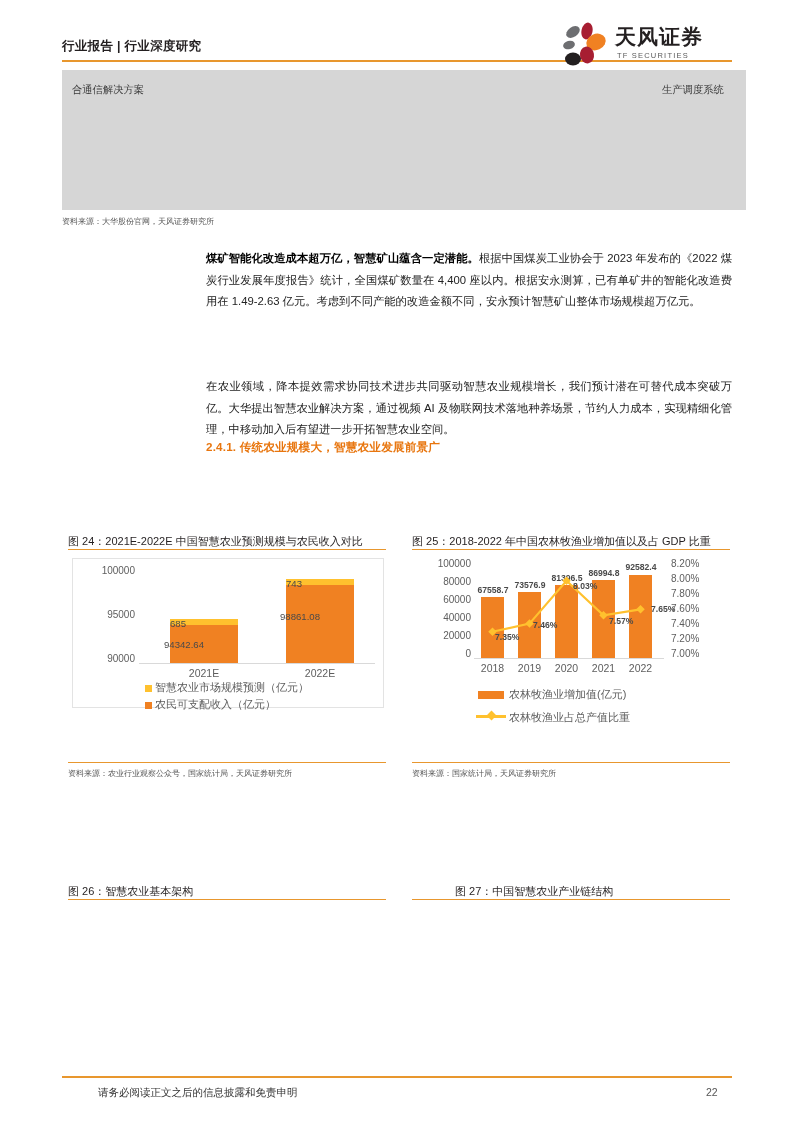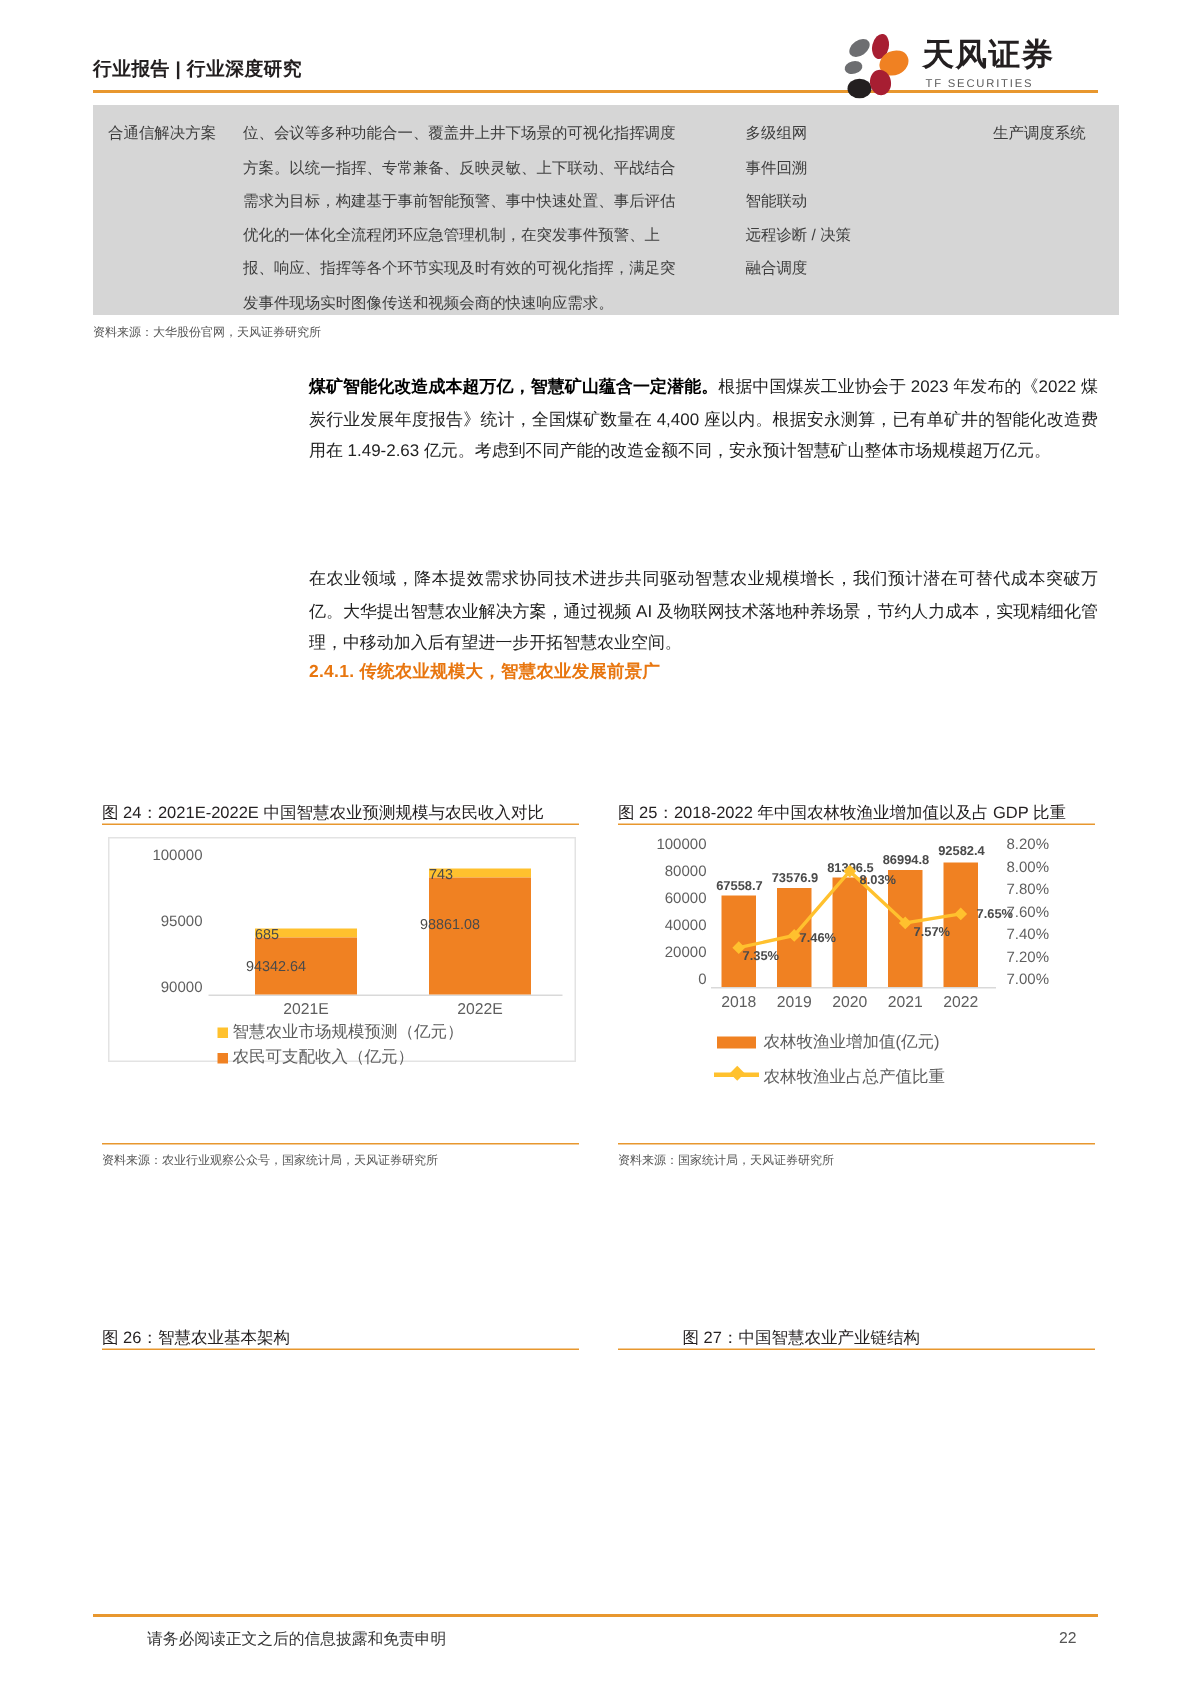--- a/index.html
+++ b/index.html
@@ -91,26 +91,20 @@
         <ellipse cx="39" cy="20" rx="10" ry="8" fill="#F08122" transform="rotate(-25 39 20)"></ellipse>
         <ellipse cx="30" cy="33" rx="7" ry="8.5" fill="#A71E32" transform="rotate(-10 30 33)"></ellipse>
       </svg>
       <div class="logo-cn">天风证券</div>
       <div class="logo-en">TF SECURITIES</div>
     </div>
   </div>
 
   <div class="tbl">
     <div class="tbl-c tbl-c1">合通信解决方案</div>
-    <div class="tbl-c tbl-c2">位、会议等多种功能合一、覆盖井上井下场景的可视化指挥调度方案。以统一指挥、专常兼备、反映灵敏、上下联动、平战结合需求为目标，构建基于事前智能预警、事中快速处置、事后评估优化的一体化全流程闭环应急管理机制，在突发事件预警、上报、响应、指挥等各个环节实现及时有效的可视化指挥，满足突发事件现场实时图像传送和视频会商的快速响应需求。</div>
-    <div class="tbl-c tbl-c3" style="white-space:pre-line;">多级组网
-事件回溯
-智能联动
-远程诊断 / 决策
-融合调度</div>
     <div class="tbl-c tbl-c4">生产调度系统</div>
   </div>
   <div class="src" style="left:62px;top:216px;">资料来源：大华股份官网，天风证券研究所</div>
 
   <div class="para" style="left:206px;top:248px;width:526px;">
     <b>煤矿智能化改造成本超万亿，智慧矿山蕴含一定潜能。</b><span>根据中国煤炭工业协会于 2023 年发布的《2022 煤炭行业发展年度报告》统计，全国煤矿数量在 4,400 座以内。根据安永测算，已有单矿井的智能化改造费用在 1.49-2.63 亿元。考虑到不同产能的改造金额不同，安永预计智慧矿山整体市场规模超万亿元。</span>
   </div>
 
 
   <div class="para" style="left:206px;top:376px;width:526px;">在农业领域，降本提效需求协同技术进步共同驱动智慧农业规模增长，我们预计潜在可替代成本突破万亿。大华提出智慧农业解决方案，通过视频 AI 及物联网技术落地种养场景，节约人力成本，实现精细化管理，中移动加入后有望进一步开拓智慧农业空间。</div>

